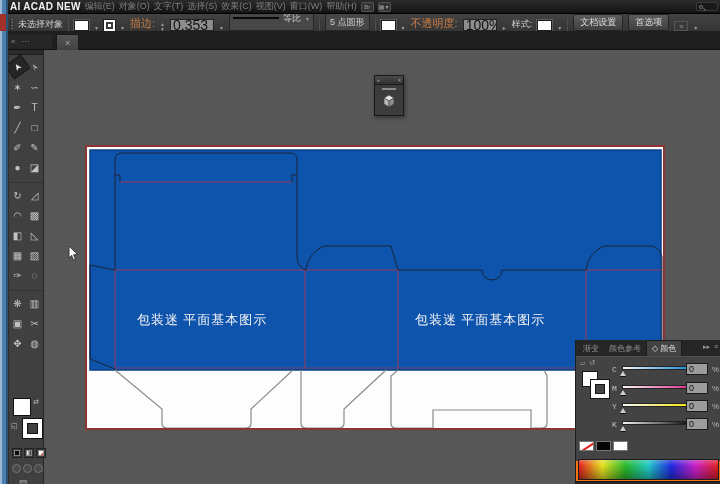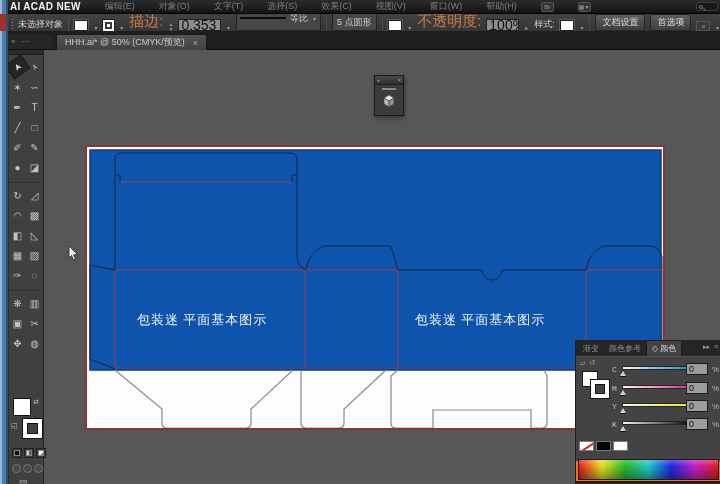--- a/index.html
+++ b/index.html
@@ -8,37 +8,37 @@
          font-family:"Liberation Sans",sans-serif;background:#575757;}
 
   
   .edge-strip{position:absolute;left:0;top:0;width:8px;height:484px;
               background:linear-gradient(to right,#9db9d6 0 2px,#4e7eae 2px 6px,#2e4f74 6px 8px);z-index:40;}
   .edge-red{position:absolute;left:0;top:14px;width:6px;height:17px;background:#a33028;z-index:41;}
 
   
   .menubar{position:absolute;left:0;top:0;width:720px;height:14px;z-index:30;
            background:linear-gradient(#2b2b2b,#141414);display:flex;align-items:center;
-           padding-left:10px;gap:24px;border-bottom:1px solid #000;}
+           padding-left:10px;gap:4px;border-bottom:1px solid #000;}
   .app-title{color:#f2f2f2;font-weight:bold;font-size:10px;letter-spacing:.3px;white-space:nowrap;}
   .menu-item{color:#7e7e7e;font-size:9px;white-space:nowrap;}
   .mb-icon{width:13px;height:10px;border:1px solid #555;background:#333;color:#999;font-size:6px;
            display:flex;align-items:center;justify-content:center;border-radius:2px;}
   .searchbox{position:absolute;right:2px;top:2px;width:22px;height:9px;background:#191919;
              border:1px solid #3a3a3a;border-radius:2px;display:flex;align-items:center;padding-left:2px;}
   .mag{width:4px;height:4px;border:1px solid #777;border-radius:50%;position:relative;}
   .mag::after{content:"";position:absolute;left:3px;top:3px;width:3px;height:1px;background:#777;transform:rotate(45deg);}
 
   
   .controlbar{position:absolute;left:0;top:14px;width:720px;height:18px;z-index:30;
               background:linear-gradient(#424242,#353535);border-bottom:1px solid #1e1e1e;
               display:flex;align-items:flex-end;gap:5px;padding-left:10px;overflow:hidden;}
   .grip{width:3px;height:12px;background:repeating-linear-gradient(#6a6a6a 0 1px,transparent 1px 3px);border-left:1px solid #2a2a2a;}
   .cb-text{color:#cfcfcf;font-size:9px;white-space:nowrap;}
-  .cb-link{color:#c87b45;font-size:15px;white-space:nowrap;}
+  .cb-link{color:#c87b45;font-size:11px;white-space:nowrap;}
   .cb-link.u{}
   .swatch{width:15px;height:11px;background:#fff;border:1px solid #1d1d1d;outline:1px solid #5c5c5c;}
   .chip{width:11px;height:11px;background:#fff;border:2px solid #fff;box-shadow:inset 0 0 0 2px #3a3a3a;outline:1px solid #1d1d1d;}
   .caret{color:#9a9a9a;font-size:6px;padding:0 1px;}
   .spin{display:flex;flex-direction:column;gap:1px;color:#9a9a9a;font-size:5px;line-height:4px;}
   .field{background:#8d8d8d;color:#111;font-size:14px;height:12px;display:flex;align-items:center;
          padding:0 2px;border:1px solid #222;white-space:nowrap;overflow:hidden;}
   .w-stroke{width:44px;} .w-op{width:34px;}
   .preview{display:flex;align-items:center;gap:4px;background:#474747;border:1px solid #262626;height:26px;padding:0 3px;margin-top:13px;}
   .pline{width:46px;height:2px;background:#0a0a0a;}
@@ -244,21 +244,20 @@
     <span class="wfico">≡</span>
       <span class="caret">▾</span>
   </div>
 
   <div class="tabbar">
     <span class="dock-collapse">
       <span>«</span>
       <span>⋯</span>
     </span>
     <span class="doc-tab">
-      <span>HHH.ai* @ 50% (CMYK/预览)</span>
       <span class="tab-close">×</span>
     </span>
   </div>
 
   <div class="toolbar">
     <div class="tb-head"></div>
     <div class="tools">
       <div class="tool rot active">➤</div>
       <div class="tool rot">➢</div>
       <div class="tool">✶</div>

